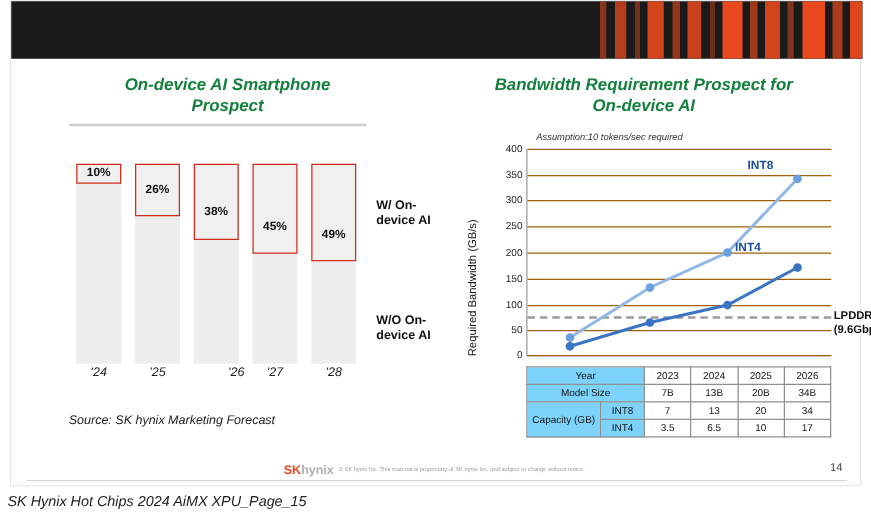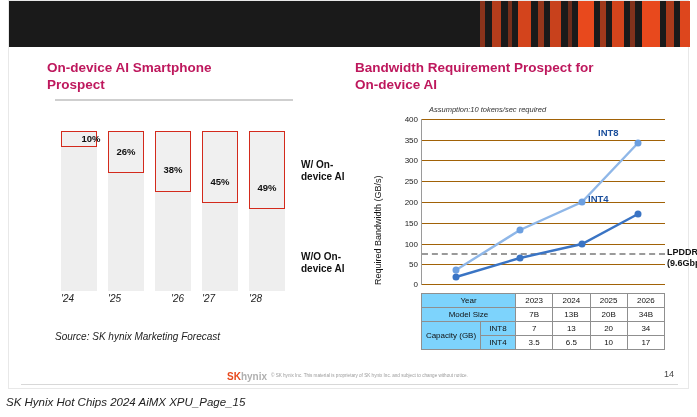--- a/index.html
+++ b/index.html
@@ -10,33 +10,33 @@
 
   
   #titlebar{position:absolute;left:0;top:0;width:681px;height:46px;background:#1a1a1a;}
   #title{position:absolute;left:22px;top:10px;color:#ffffff;font-size:22px;font-weight:bold;letter-spacing:0.2px;}
 
   
   #stripes{position:absolute;right:0;top:0;width:220px;height:46px;overflow:hidden;}
   .stripe{position:absolute;top:0;height:46px;background:#e8491d;}
 
   
-  .sec-head{position:absolute;font-size:13.5px;font-weight:bold;color:#be185d;line-height:17px;}
+  .sec-head{position:absolute;text-align:center;font-size:13.5px;font-weight:bold;color:#15803d;line-height:17px;font-style:italic;}
   #left-head{left:38px;top:58px;width:270px;}
   #right-head{left:346px;top:58px;width:320px;}
 
   
   #left-rule{position:absolute;left:46px;top:98px;width:238px;height:2px;background:#cfcfcf;}
   #left-chart{position:absolute;left:46px;top:112px;width:238px;height:178px;}
   .bar-col{position:absolute;bottom:0;width:36px;}
   .bar-bg{position:absolute;bottom:0;width:36px;height:160px;background:#eeeeee;}
   .bar-top{position:absolute;width:36px;border:1.6px solid #d32a1c;box-sizing:border-box;background:#f0f0f0;}
   .bar-lab{position:absolute;width:36px;text-align:center;font-size:9.5px;font-weight:bold;color:#111;}
   #xaxis{position:absolute;left:46px;top:292px;width:238px;height:14px;}
-  .xtick{position:absolute;width:36px;font-size:10px;color:#222;font-style:italic;}
+  .xtick{position:absolute;width:36px;text-align:center;font-size:10px;color:#222;font-style:italic;}
   #source{position:absolute;left:46px;top:330px;width:250px;font-size:10px;font-style:italic;color:#222;}
   .bracket-lab{position:absolute;font-size:10px;font-weight:bold;color:#111;line-height:12px;}
   #lab-with{left:292px;top:158px;}
   #lab-without{left:292px;top:250px;}
 
   
   #assume{position:absolute;left:420px;top:104px;font-size:7.5px;font-style:italic;color:#333;}
   #plot{position:absolute;left:412px;top:118px;width:244px;height:166px;border-left:1px solid #9a9a9a;border-bottom:1px solid #9a9a9a;box-sizing:border-box;background:#ffffff;}
   .gridline{position:absolute;left:0;width:100%;height:1px;background:#a16207;}
   .ylab{position:absolute;right:100%;margin-right:4px;font-size:8px;color:#222;transform:translateY(-50%);white-space:nowrap;}
@@ -87,21 +87,21 @@
   <div class="sec-head" id="left-head">
     <div>On-device AI Smartphone</div>
     <div>Prospect</div>
   </div>
   <div id="left-rule"></div>
 
   <div id="left-chart">
     <div class="bar-col" style="left:6px;">
       <div class="bar-bg"></div>
       <div class="bar-top" style="bottom:144px;height:16px;"></div>
-      <div class="bar-lab" style="bottom:147px;padding-left:12px;">10%</div>
+      <div class="bar-lab" style="bottom:147px;">10%</div>
     </div>
     <div class="bar-col" style="left:53px;">
       <div class="bar-bg"></div>
       <div class="bar-top" style="bottom:118px;height:42px;"></div>
       <div class="bar-lab" style="bottom:134px;">26%</div>
     </div>
     <div class="bar-col" style="left:100px;">
       <div class="bar-bg"></div>
       <div class="bar-top" style="bottom:99px;height:61px;"></div>
       <div class="bar-lab" style="bottom:116px;">38%</div>

